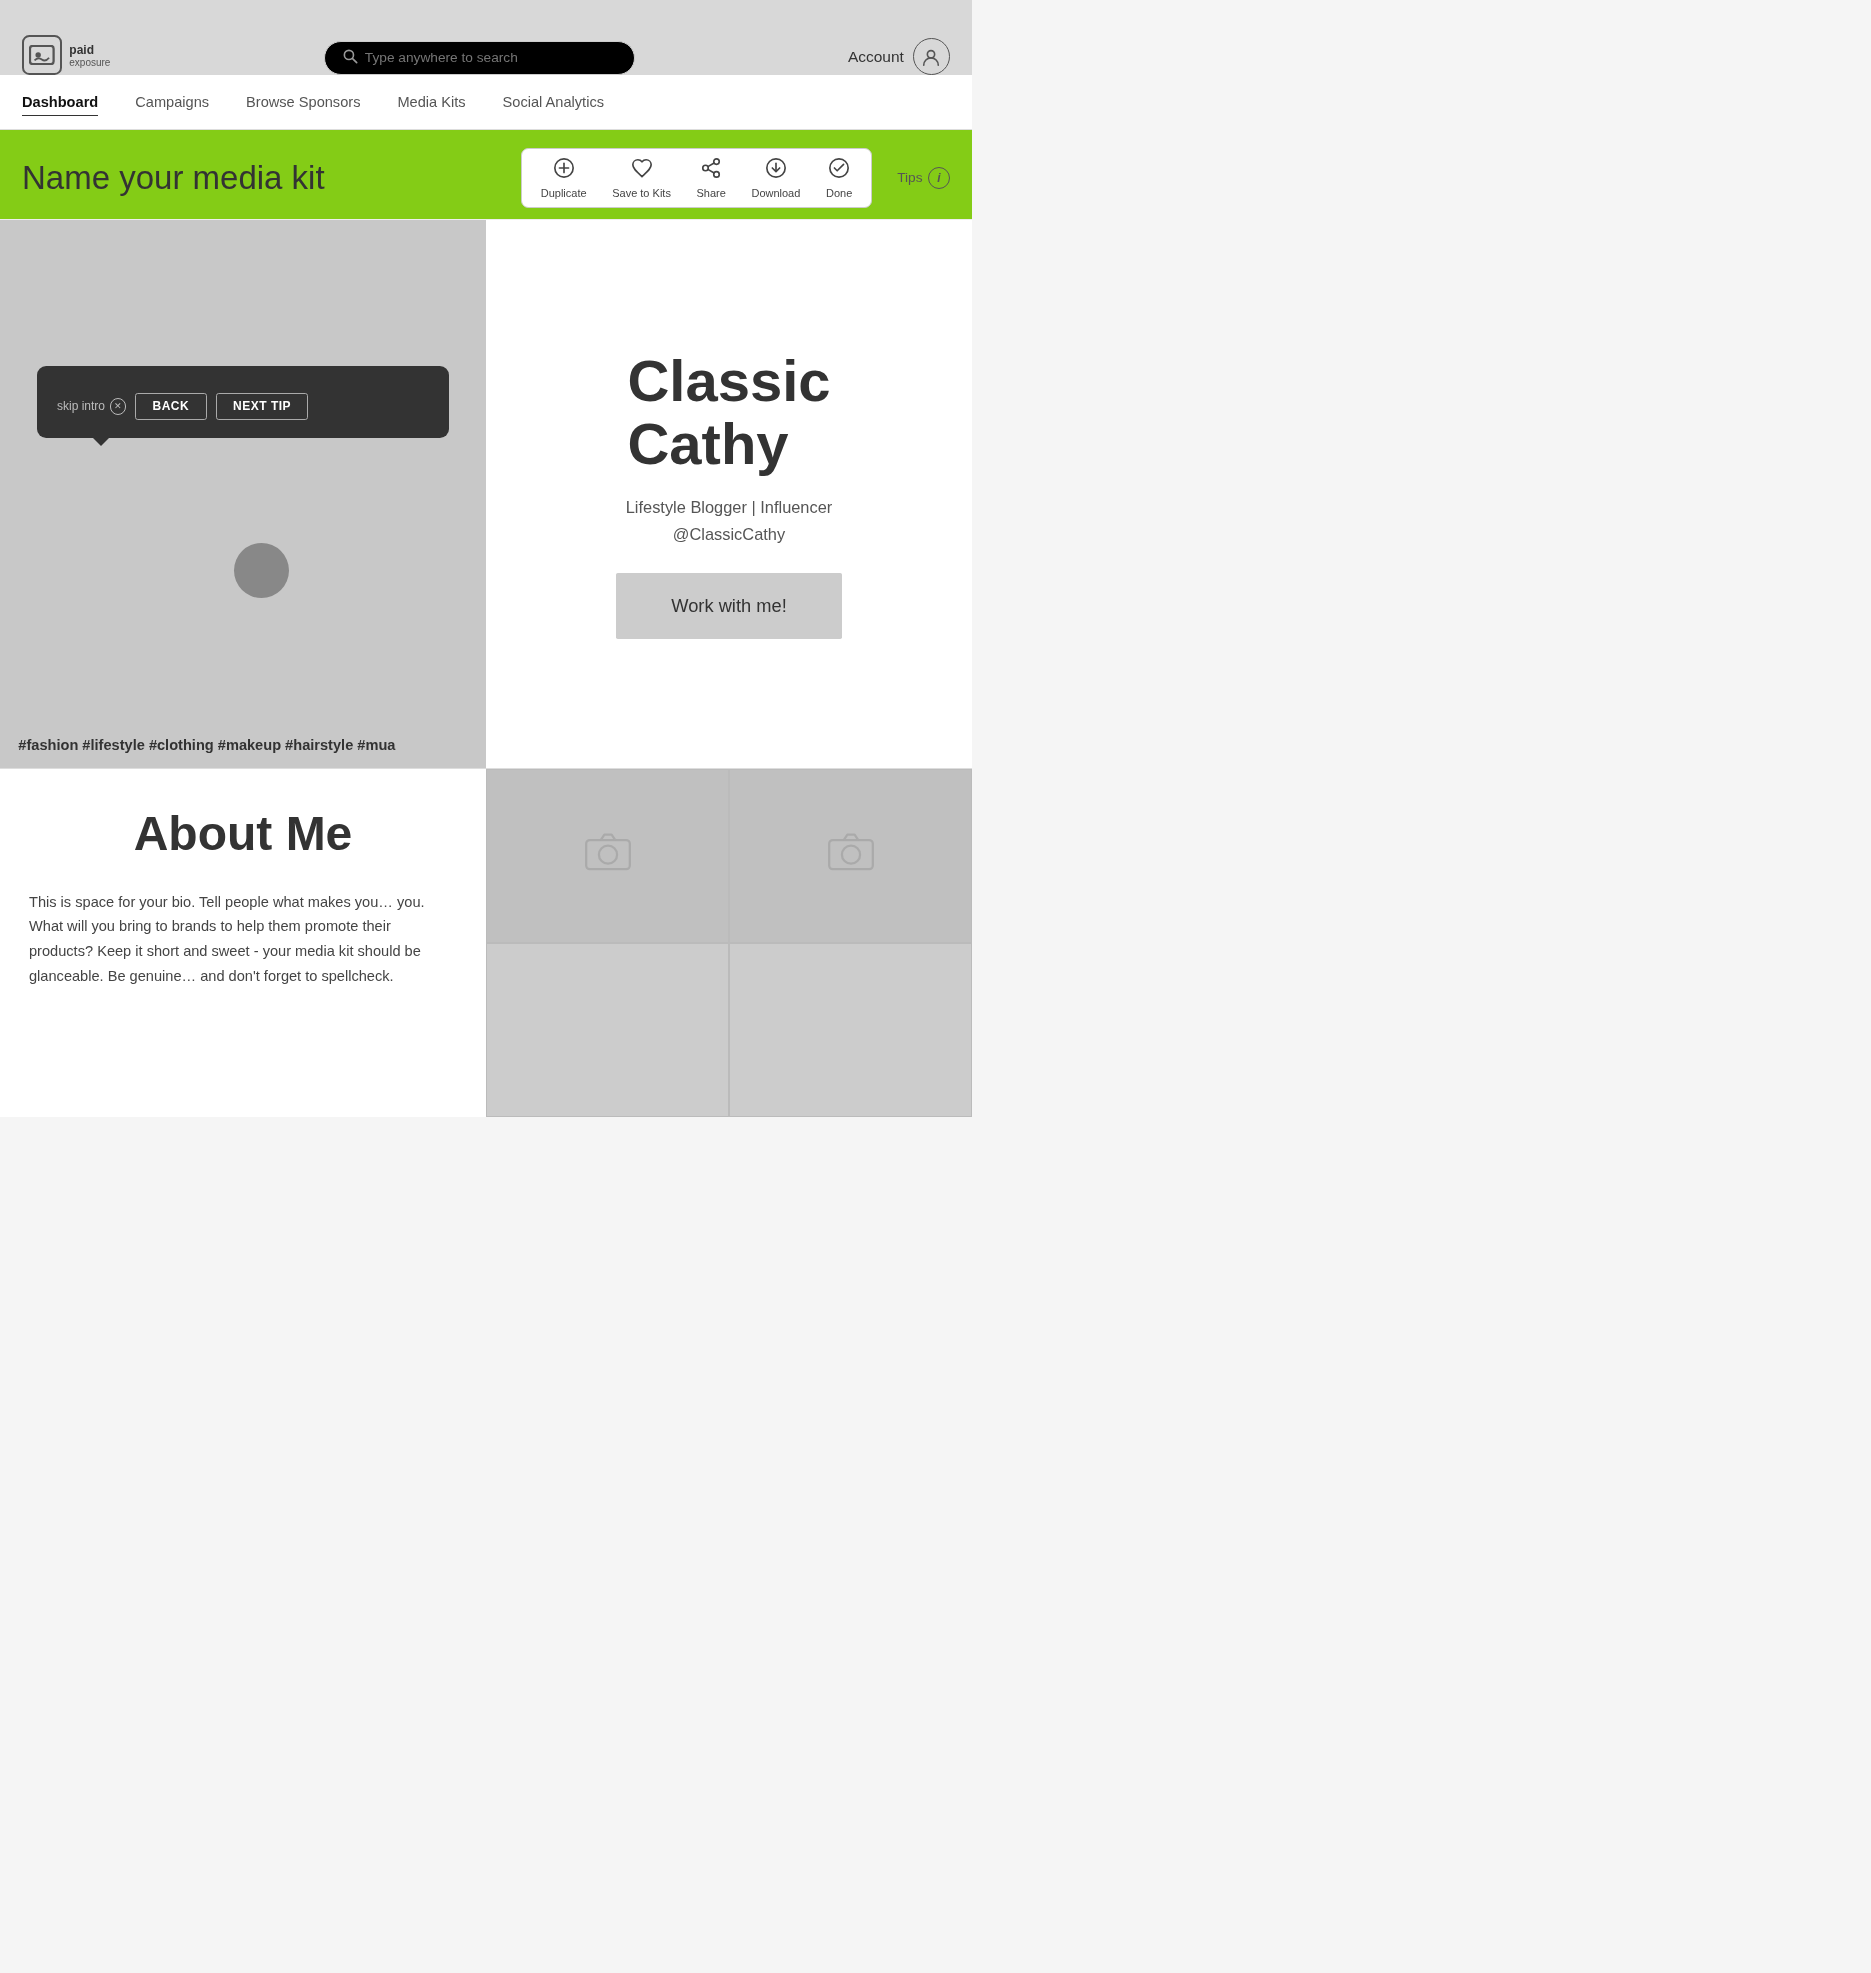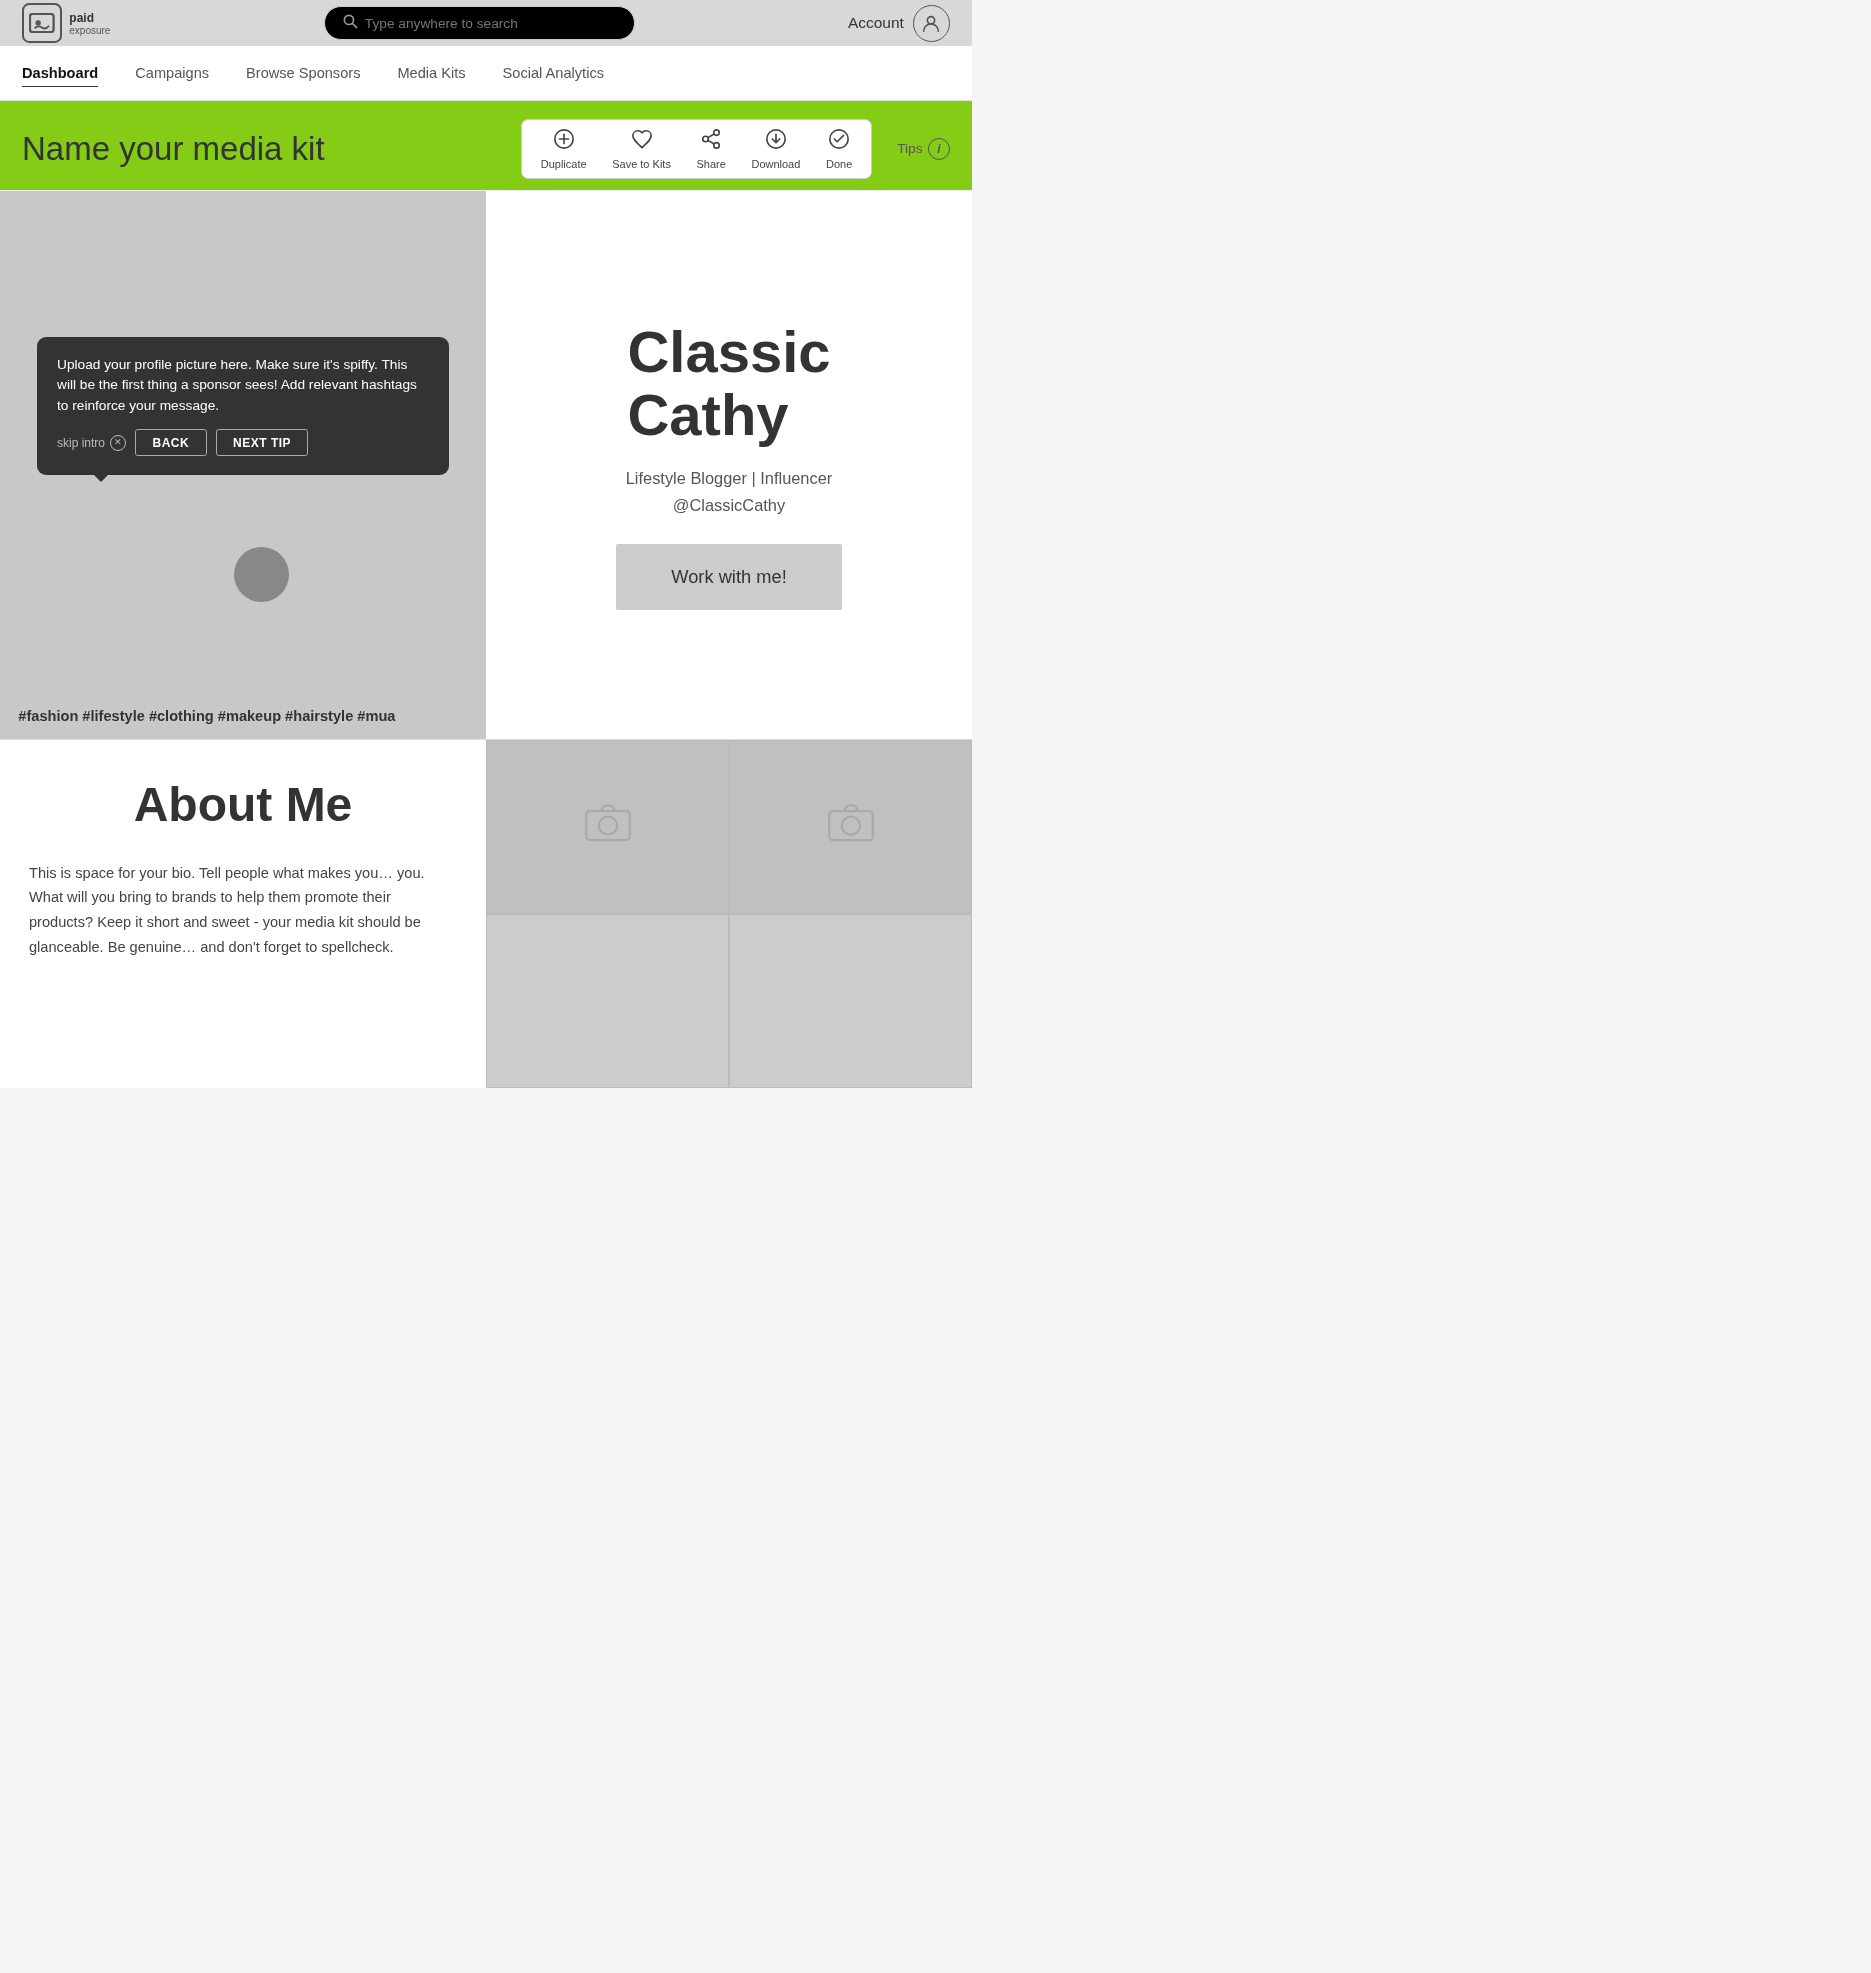--- a/index.html
+++ b/index.html
@@ -7,23 +7,23 @@
       font-family: -apple-system, BlinkMacSystemFont, 'Segoe UI', Arial, sans-serif;
       background: #f5f5f5;
       width: 972px;
       min-height: 1023px;
     }
 
     
     .header {
       background: #d8d8d8;
       display: flex;
-      align-items: center;
+      align-items: flex-end;
       padding: 0 22px;
-      height: 46px;
+      height: 75px;
       justify-content: space-between;
     }
     .logo-area {
       display: flex;
       align-items: center;
       gap: 7.3px;
     }
     .logo-box {
       width: 40px;
       height: 40px;
@@ -480,21 +480,20 @@
       <div class="tips-icon">i</div>
     </div>
   </div>
 </div>
 
 <div class="main-content">
 
   <div class="profile-image-panel">
 
     <div class="tooltip-bubble">
-      <p class="tooltip-text">Upload your profile picture here. Make sure it's spiffy. This will be the first thing a sponsor sees! Add relevant hashtags to reinforce your message.</p>
       <div class="tooltip-actions">
         <div class="skip-intro">
           <span>skip intro</span>
           <div class="skip-x">✕</div>
         </div>
         <button class="btn-back">BACK</button>
         <button class="btn-next-tip">NEXT TIP</button>
       </div>
     </div>
 

